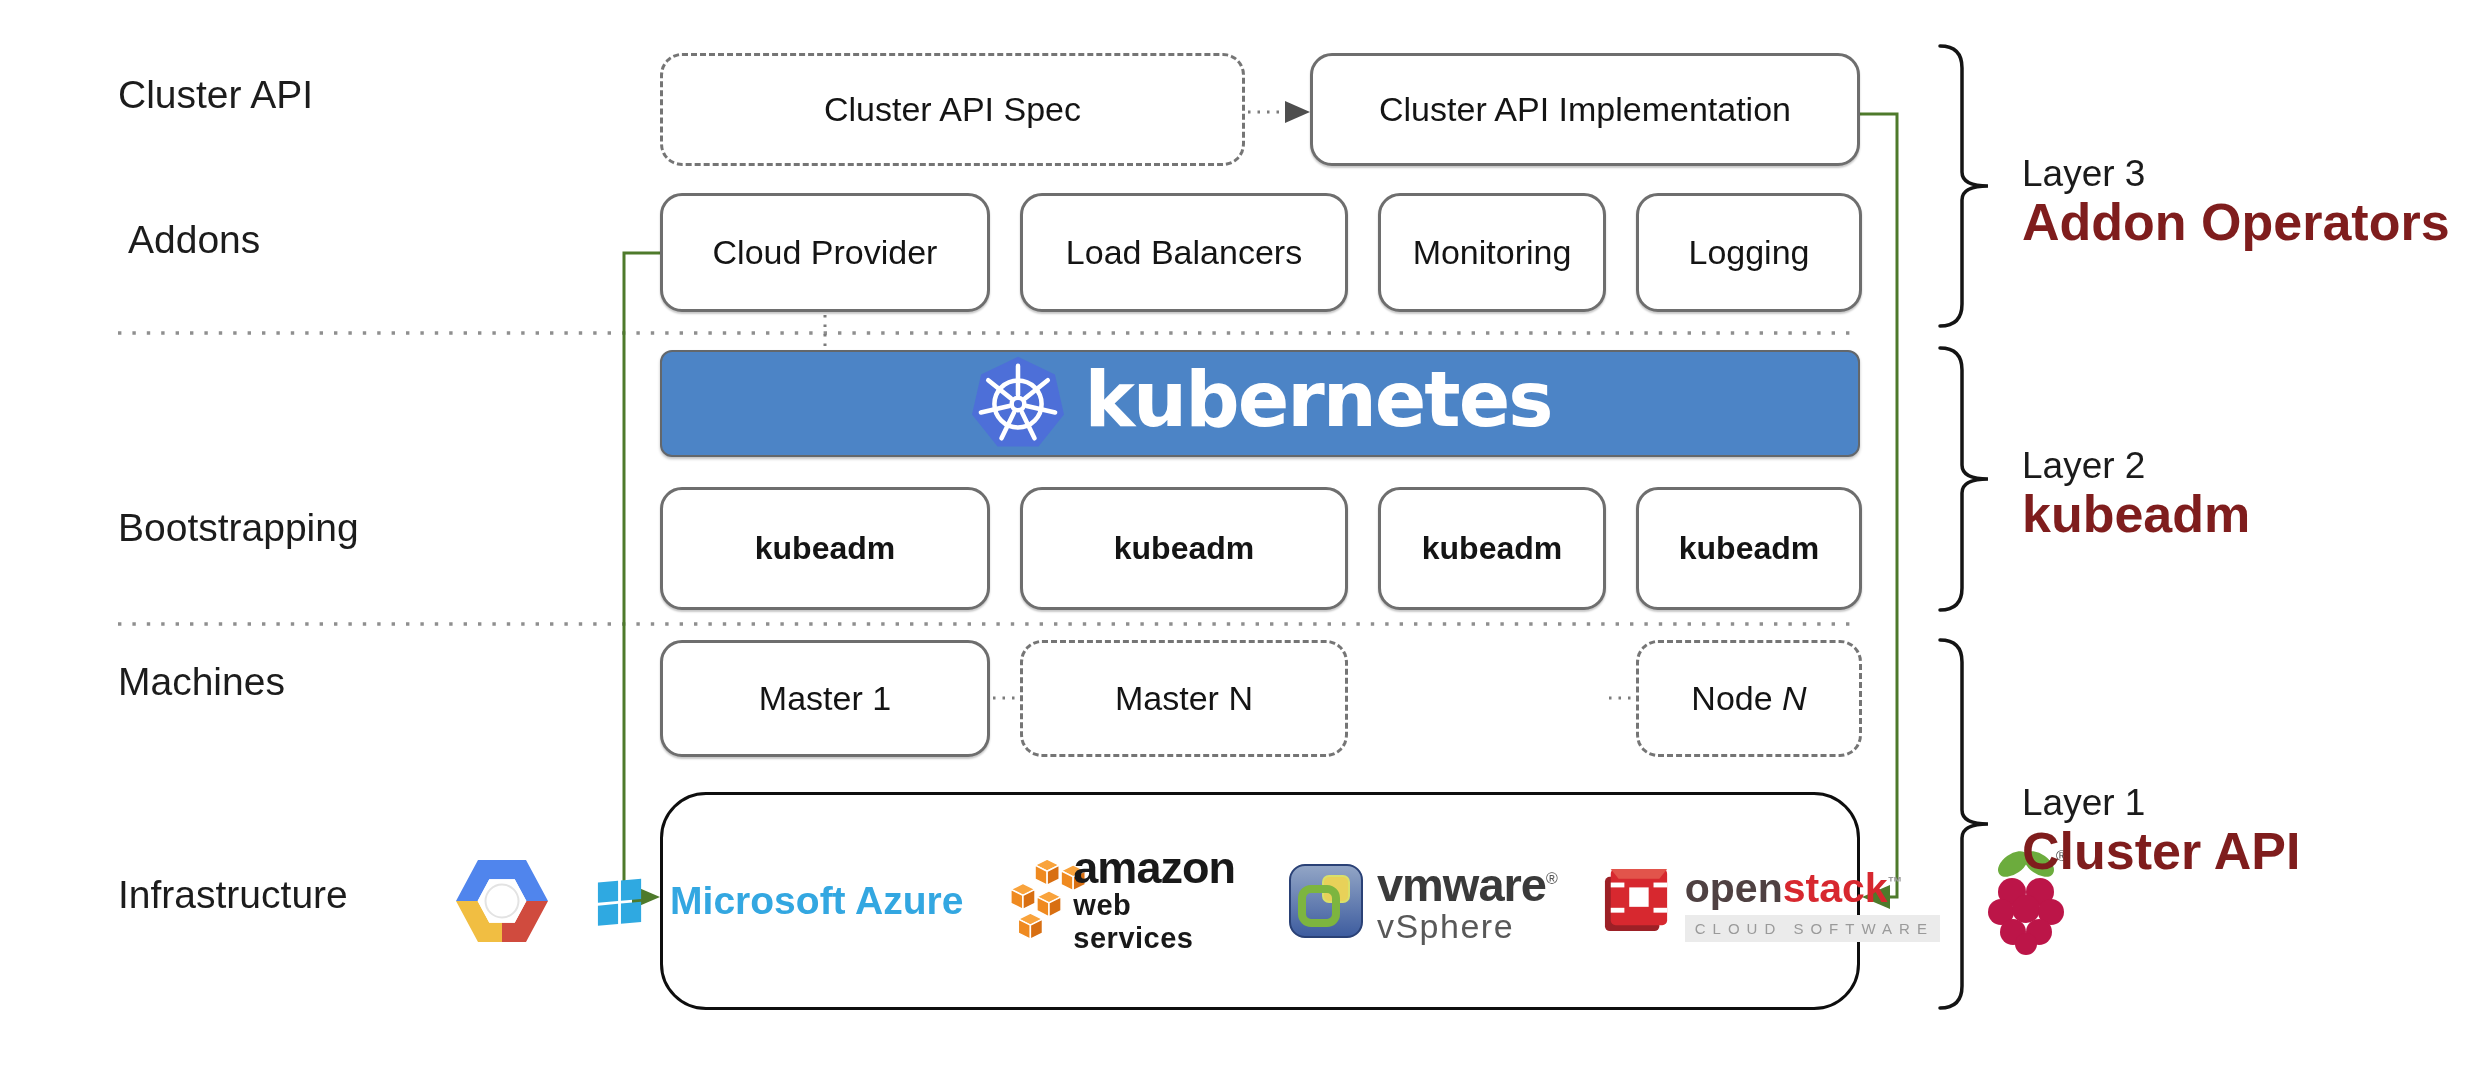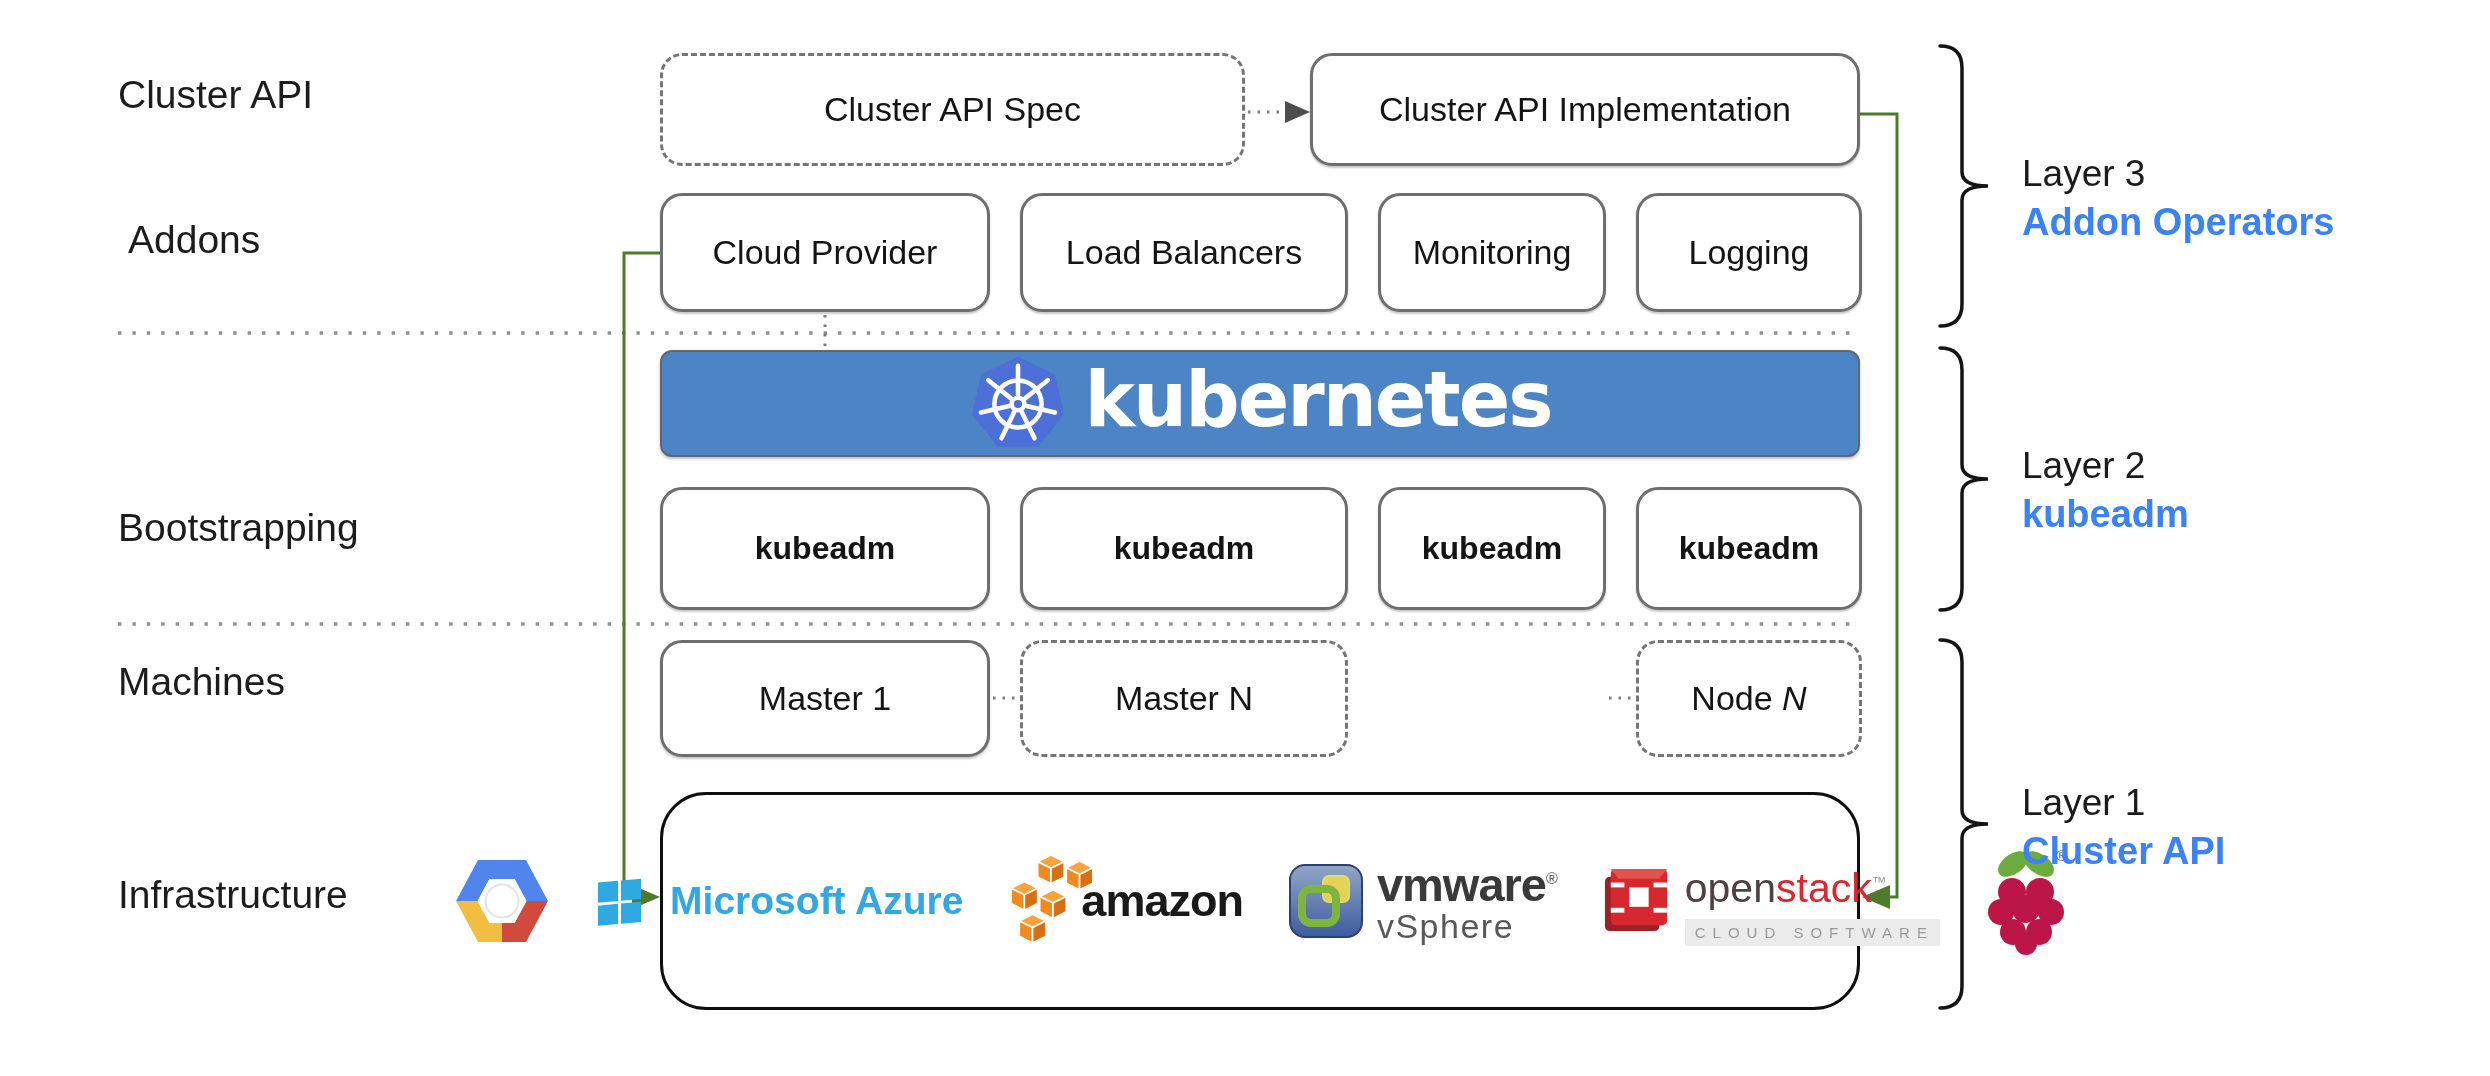--- a/index.html
+++ b/index.html
@@ -47,30 +47,30 @@
   .logo{display:flex;align-items:center;gap:14px;}
   .azure-text{font-size:39px;font-weight:600;color:var(--azure-blue,#33a7e1);white-space:nowrap;}
   .aws-text{display:flex;flex-direction:column;margin-left:-16px;}
   .aws-line1{font-size:45px;font-weight:800;letter-spacing:-1px;color:#191919;line-height:42px;}
   .aws-line2{font-size:29px;font-weight:600;letter-spacing:.5px;color:#191919;}
   .vmware-text{display:flex;flex-direction:column;}
   .vm-line1{font-size:47px;font-weight:800;letter-spacing:-1px;color:#3a3a3a;line-height:46px;}
   .vm-reg{font-size:16px;vertical-align:super;font-weight:400;color:#555;}
   .vm-line2{font-size:34px;font-weight:400;letter-spacing:1.5px;color:#585858;}
   .os-text{display:flex;flex-direction:column;align-items:flex-start;}
-  .os-word{font-size:41px;font-weight:400;line-height:52px;white-space:nowrap;}
+  .os-word{font-size:41px;font-weight:700;line-height:44px;white-space:nowrap;}
   .os-open{color:var(--openstack-dark,#4f4142);}
   .os-stack{color:var(--openstack-red,#d7282f);}
   .os-tm{font-size:15px;vertical-align:super;color:#999;}
   .os-tagline{margin-top:6px;background:#ebebeb;color:#9a9a9a;font-size:15px;
     letter-spacing:7px;padding:5px 6px 5px 10px;font-weight:500;white-space:nowrap;}
 
   .layerlabel{position:absolute;left:2022px;white-space:nowrap;}
   .layer-line1{font-size:37px;line-height:48px;color:#1b1b1b;}
-  .layer-line2{font-size:38px;line-height:48px;font-weight:bold;color:#3b82f6;}
+  .layer-line2{font-size:52px;line-height:48px;font-weight:bold;color:#7f1d1d;}
 </style>
 </head>
 <body>
 
 <div id="canvas">
 
   <svg id="overlay" viewBox="0 0 2490 1076">
 
     <line class="sep" x1="118" y1="333" x2="1860" y2="333"></line>
     <line class="sep" x1="118" y1="624" x2="1860" y2="624"></line>
@@ -210,20 +210,21 @@
           </g>
           <g>
             <polygon fill="#f9a33c" points="23,58 36,64.5 23,71 10,64.5"></polygon>
             <polygon fill="#ef8a20" points="10,64.5 23,71 23,86 10,79.5"></polygon>
             <polygon fill="#d86f12" points="36,64.5 23,71 23,86 36,79.5"></polygon>
           </g>
         </g>
       </svg>
       <div class="aws-text">
         <span class="aws-line1">amazon</span>
+        <span class="aws-line2">web services</span>
       </div>
     </div>
 
     <div class="logo">
       <svg width="74" height="74" viewBox="0 0 74 74">
         <defs>
           <linearGradient id="vmg" x1="0" y1="0" x2="0" y2="1">
             <stop offset="0" stop-color="#93a6c6"></stop>
             <stop offset="1" stop-color="#3d5c9f"></stop>
           </linearGradient>

